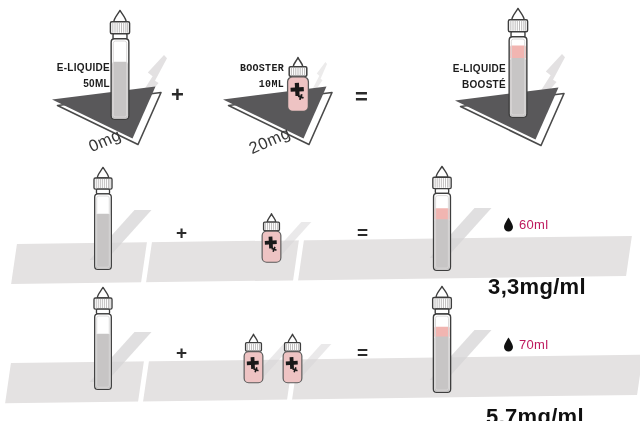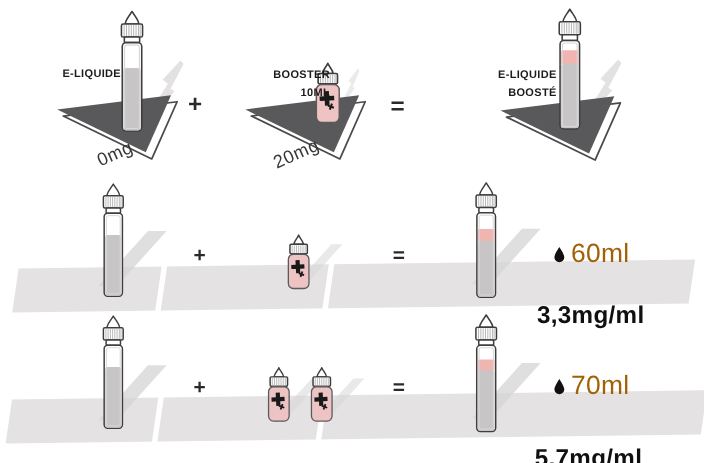--- a/index.html
+++ b/index.html
@@ -14,21 +14,21 @@
     font-weight:800;font-size:10px;line-height:15.5px;letter-spacing:.3px;color:#1c1c1c;
   }
   .op{position:absolute;font-weight:700;font-size:22px;line-height:22px;color:#2a2a2a;}
   .op.small{font-size:19px;line-height:19px;}
   .strength{
     position:absolute;font-size:16.5px;color:#373737;letter-spacing:.5px;
     transform:rotate(-24deg);transform-origin:center;
   }
   .vol{
     position:absolute;display:flex;align-items:center;gap:5px;
-    font-size:24px;color:#a16207;letter-spacing:.3px;
+    font-size:13px;color:#be185d;letter-spacing:.3px;
   }
   .conc{
     position:absolute;width:170px;text-align:center;
     font-weight:800;font-size:22px;letter-spacing:.3px;color:#101010;margin-top:32px;
   }
   
   .band{
     position:absolute;height:40px;background:var(--band-gray,#e4e2e2);
     transform:rotate(-0.75deg) skewX(-9deg);z-index:1;
   }
@@ -111,24 +111,25 @@
     </g>
     <rect class="glass" x="10.6" y="26.2" width="14.8" height="5.4" rx="1.2"></rect>
     <rect class="glass" x="8.6" y="31.6" width="18.8" height="85.4" rx="3.6"></rect>
     <rect class="liq liq-pink" x="9.7" y="41" width="16.6" height="14" rx="1.5"></rect>
     <rect class="liq liq-gray" x="9.7" y="54.2" width="16.6" height="62.3" rx="2.4"></rect>
     <rect class="inner" x="10.9" y="34" width="14.2" height="80.6" rx="2.4"></rect>
   </svg>
 
   <div class="lbl txt" style="left:14px;top:60px;">
     <div>E-LIQUIDE</div>
+    <div>50ML</div>
   </div>
   <div class="strength txt" style="left:88px;top:131px;">0mg</div>
   <div class="op txt" style="left:171px;top:84px;">+</div>
-  <div class="lbl txt" style="left:204px;top:61px;">
+  <div class="lbl txt" style="left:188px;top:61px;font-family:Liberation Mono, monospace;">
     <div>BOOSTER</div>
     <div>10ML</div>
   </div>
   <div class="strength txt" style="left:248px;top:131px;">20mg</div>
   <div class="op txt" style="left:355px;top:86px;">=</div>
   <div class="lbl txt" style="left:410px;top:61px;">
     <div>E-LIQUIDE</div>
     <div>BOOSTÉ</div>
   </div>
 

